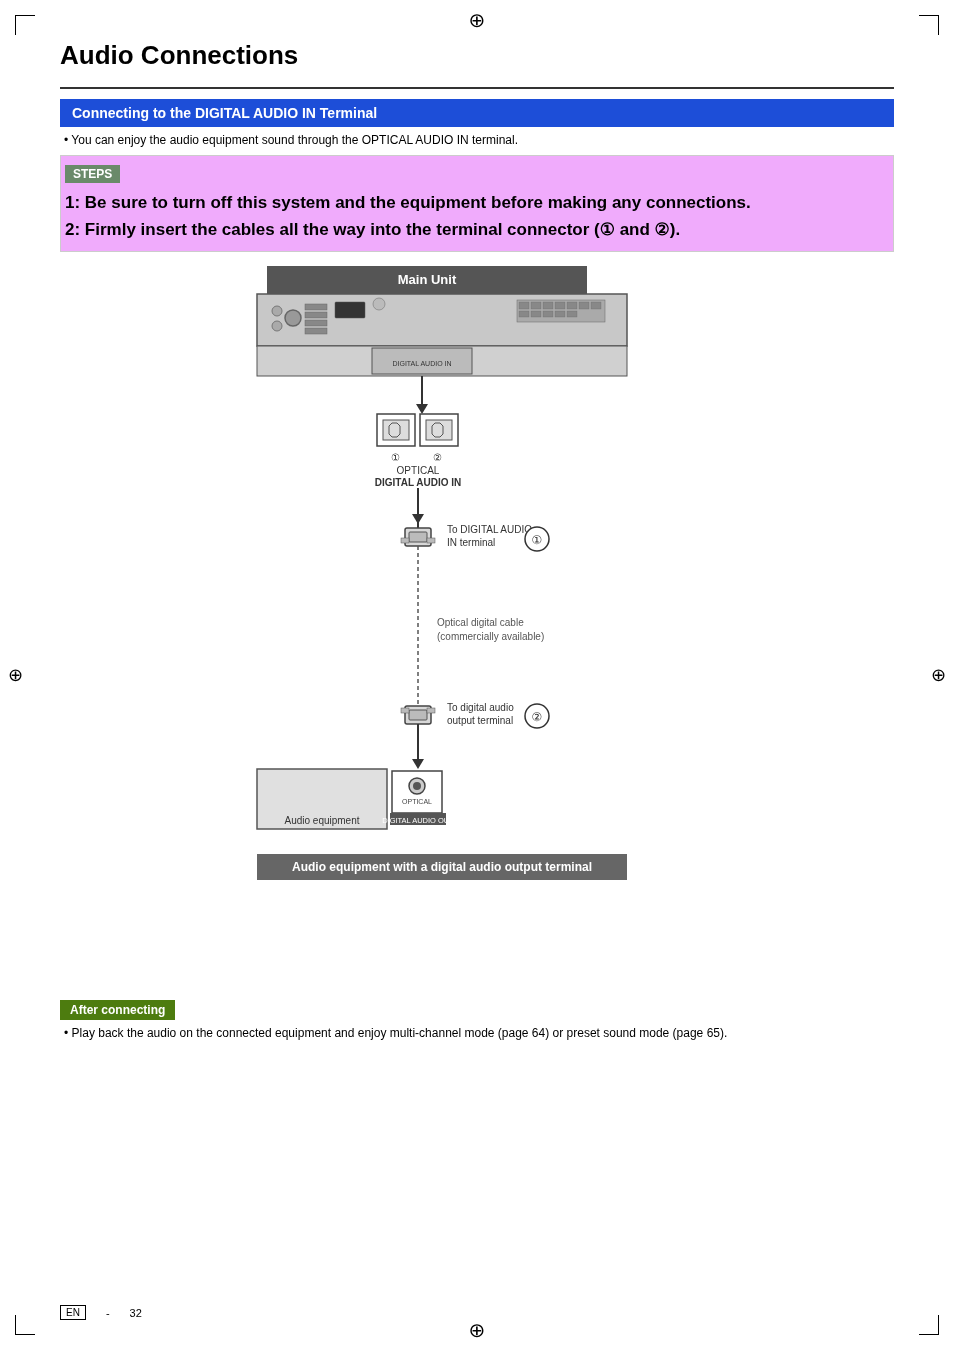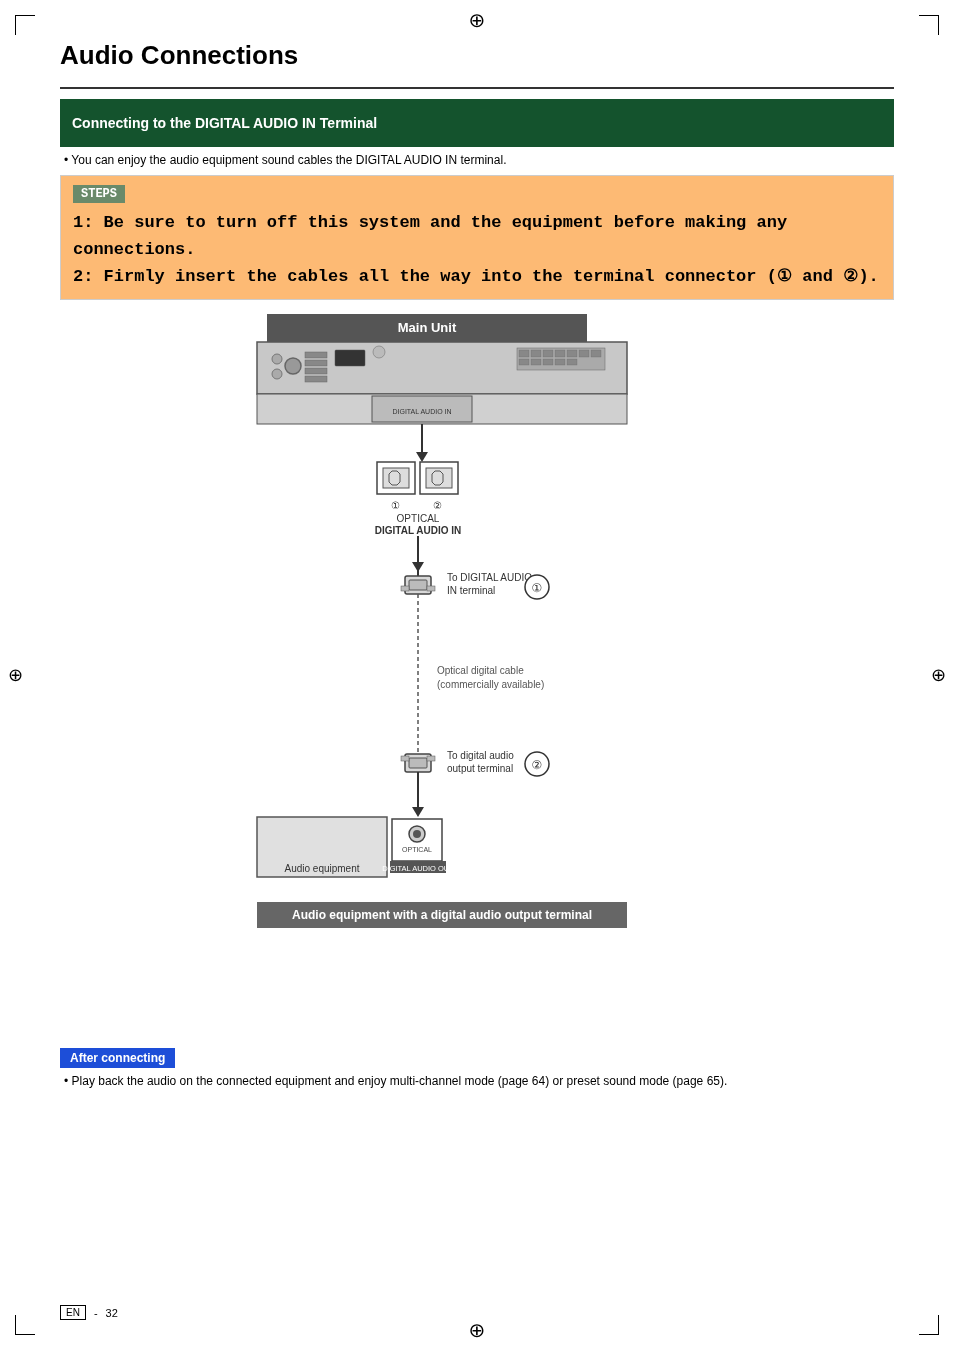--- a/index.html
+++ b/index.html
@@ -48,45 +48,44 @@
     
     .page-title {
       font-size: 26px;
       font-weight: bold;
       margin-bottom: 16px;
       margin-top: 10px;
     }
 
     
     .section-header {
-      background: #14532d;
+      background: #1d4ed8;
       color: #fff;
       font-size: 14px;
       font-weight: bold;
-      padding: 16px 12px;
+      padding: 6px 12px;
       margin-bottom: 6px;
     }
 
     
     .intro-text {
       font-size: 12px;
       margin-bottom: 8px;
       padding-left: 4px;
     }
     .intro-text::before {
       content: "• ";
     }
 
     
     .steps-box {
       border: 1px solid #ccc;
-      padding: 8px 12px;
+      padding: 8px 4px;
       margin-bottom: 14px;
-      background: #fdba74;
-      font-family: Liberation Mono, monospace;
+      background: #f0abfc;
     }
     .steps-label {
       background: #6a8a6a;
       color: #fff;
       font-size: 12px;
       font-weight: bold;
       padding: 2px 8px;
       display: inline-block;
       margin-bottom: 6px;
     }
@@ -107,21 +106,21 @@
       position: relative;
       width: 600px;
       margin: 0 auto;
     }
 
     
     .after-section {
       margin-top: 14px;
     }
     .after-header {
-      background: #1d4ed8;
+      background: #4d7c0f;
       color: #fff;
       font-size: 12px;
       font-weight: bold;
       padding: 3px 10px;
       display: inline-block;
       margin-bottom: 6px;
     }
     .after-text {
       font-size: 12px;
       padding-left: 4px;
@@ -131,21 +130,21 @@
     }
 
     
     .page-number {
       position: absolute;
       bottom: 30px;
       left: 60px;
       font-size: 11px;
       display: flex;
       align-items: center;
-      gap: 8px;
+      gap: 20px;
     }
     .page-num-box {
       border: 1px solid #000;
       padding: 1px 5px;
       font-size: 10px;
     }
 
     hr.title-rule {
       border: none;
       border-top: 2px solid #333;
@@ -163,21 +162,21 @@
 <div class="reg-mark reg-top">⊕</div>
 <div class="reg-mark reg-bottom">⊕</div>
 <div class="side-mark side-left">⊕</div>
 <div class="side-mark side-right">⊕</div>
 
 <h1 class="page-title">Audio Connections</h1>
 <hr class="title-rule">
 
 <div class="section-header">Connecting to the DIGITAL AUDIO IN Terminal</div>
 
-<p class="intro-text">You can enjoy the audio equipment sound cables the DIGITAL AUDIO IN terminal.</p>
+<p class="intro-text">You can enjoy the audio equipment sound through the OPTICAL AUDIO IN terminal.</p>
 
 <div class="steps-box">
   <div class="steps-label">STEPS</div>
   <div class="step-text">1: Be sure to turn off this system and the equipment before making any connections.</div>
   <div class="step-text">2: Firmly insert the cables all the way into the terminal connector (① and ②).</div>
 </div>
 
 <div class="diagram-container">
   <svg class="diagram-svg" width="600" height="720" viewBox="0 0 600 720">
 

